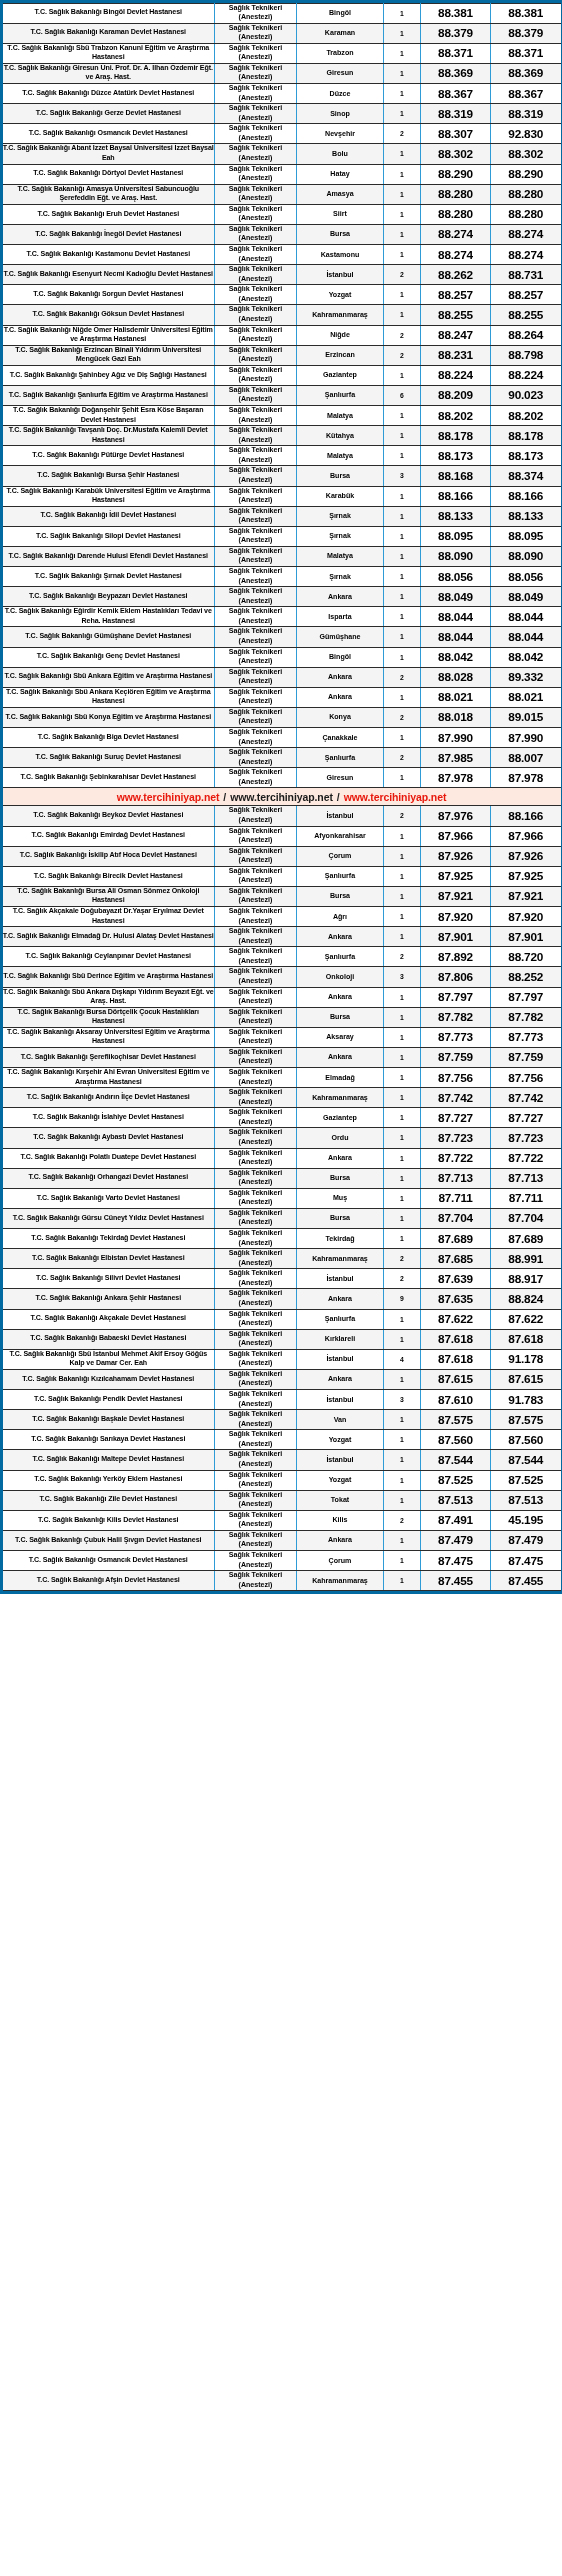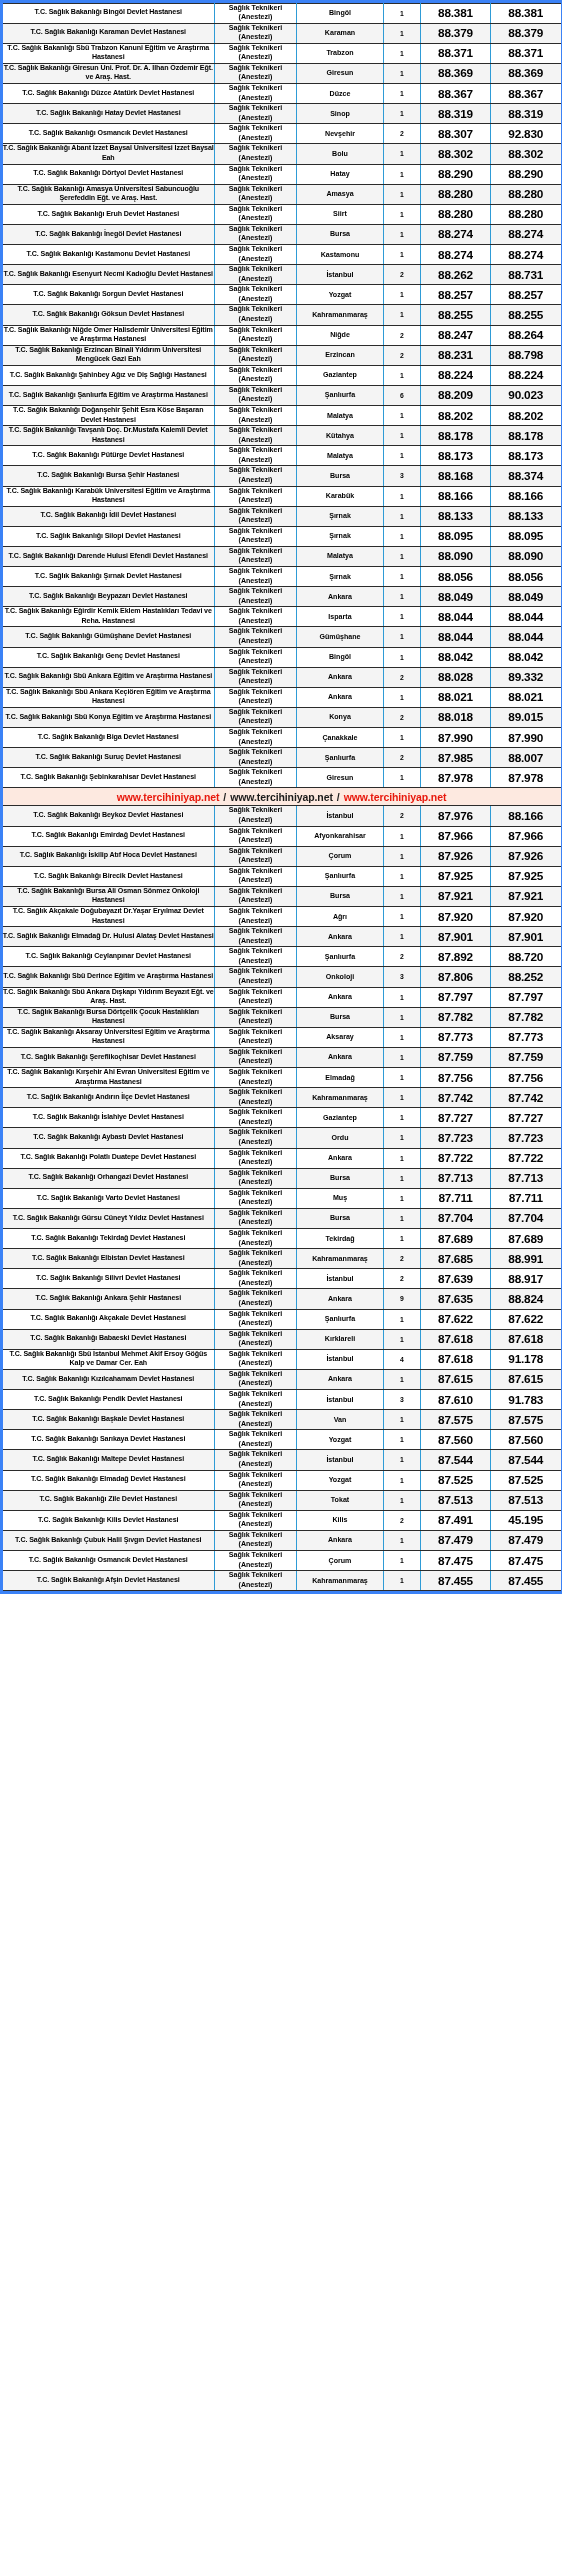--- a/index.html
+++ b/index.html
@@ -8,21 +8,21 @@
     padding: 0;
     background: #ffffff;
   }
   body {
     font-family: "Liberation Sans", sans-serif;
     width: 563px;
   }
   #sheet {
     width: 563px;
     box-sizing: border-box;
-    background: #3b82f6;
+    background: #0369a1;
     padding: 2.5px 0 2.5px 0;
   }
   table.grid {
     border-collapse: collapse;
     table-layout: fixed;
     width: 558px;
     margin: 0 2.5px;
     background: #ffffff;
   }
   table.grid col.c-hosp   { width: 212px; }
@@ -153,21 +153,21 @@
         </tr>
         <tr class="row">
           <td class="cell-hosp">T.C. Sağlık Bakanlığı Düzce Atatürk Devlet Hastanesi</td>
           <td class="cell-title">Sağlık Teknikeri (Anestezi)</td>
           <td class="cell-city">Düzce</td>
           <td class="cell-quota">1</td>
           <td class="cell-min">88.367</td>
           <td class="cell-max">88.367</td>
         </tr>
         <tr class="row alt">
-          <td class="cell-hosp">T.C. Sağlık Bakanlığı Hatay Devlet Hastanesi</td>
+          <td class="cell-hosp">T.C. Sağlık Bakanlığı Gerze Devlet Hastanesi</td>
           <td class="cell-title">Sağlık Teknikeri (Anestezi)</td>
           <td class="cell-city">Sinop</td>
           <td class="cell-quota">1</td>
           <td class="cell-min">88.319</td>
           <td class="cell-max">88.319</td>
         </tr>
         <tr class="row">
           <td class="cell-hosp">T.C. Sağlık Bakanlığı Osmancık Devlet Hastanesi</td>
           <td class="cell-title">Sağlık Teknikeri (Anestezi)</td>
           <td class="cell-city">Nevşehir</td>
@@ -692,21 +692,21 @@
         </tr>
         <tr class="row alt">
           <td class="cell-hosp">T.C. Sağlık Bakanlığı Maltepe Devlet Hastanesi</td>
           <td class="cell-title">Sağlık Teknikeri (Anestezi)</td>
           <td class="cell-city">İstanbul</td>
           <td class="cell-quota">1</td>
           <td class="cell-min">87.544</td>
           <td class="cell-max">87.544</td>
         </tr>
         <tr class="row">
-          <td class="cell-hosp">T.C. Sağlık Bakanlığı Elmadağ Devlet Hastanesi</td>
+          <td class="cell-hosp">T.C. Sağlık Bakanlığı Yerköy Eklem Hastanesi</td>
           <td class="cell-title">Sağlık Teknikeri (Anestezi)</td>
           <td class="cell-city">Yozgat</td>
           <td class="cell-quota">1</td>
           <td class="cell-min">87.525</td>
           <td class="cell-max">87.525</td>
         </tr>
         <tr class="row alt">
           <td class="cell-hosp">T.C. Sağlık Bakanlığı Zile Devlet Hastanesi</td>
           <td class="cell-title">Sağlık Teknikeri (Anestezi)</td>
           <td class="cell-city">Tokat</td>

